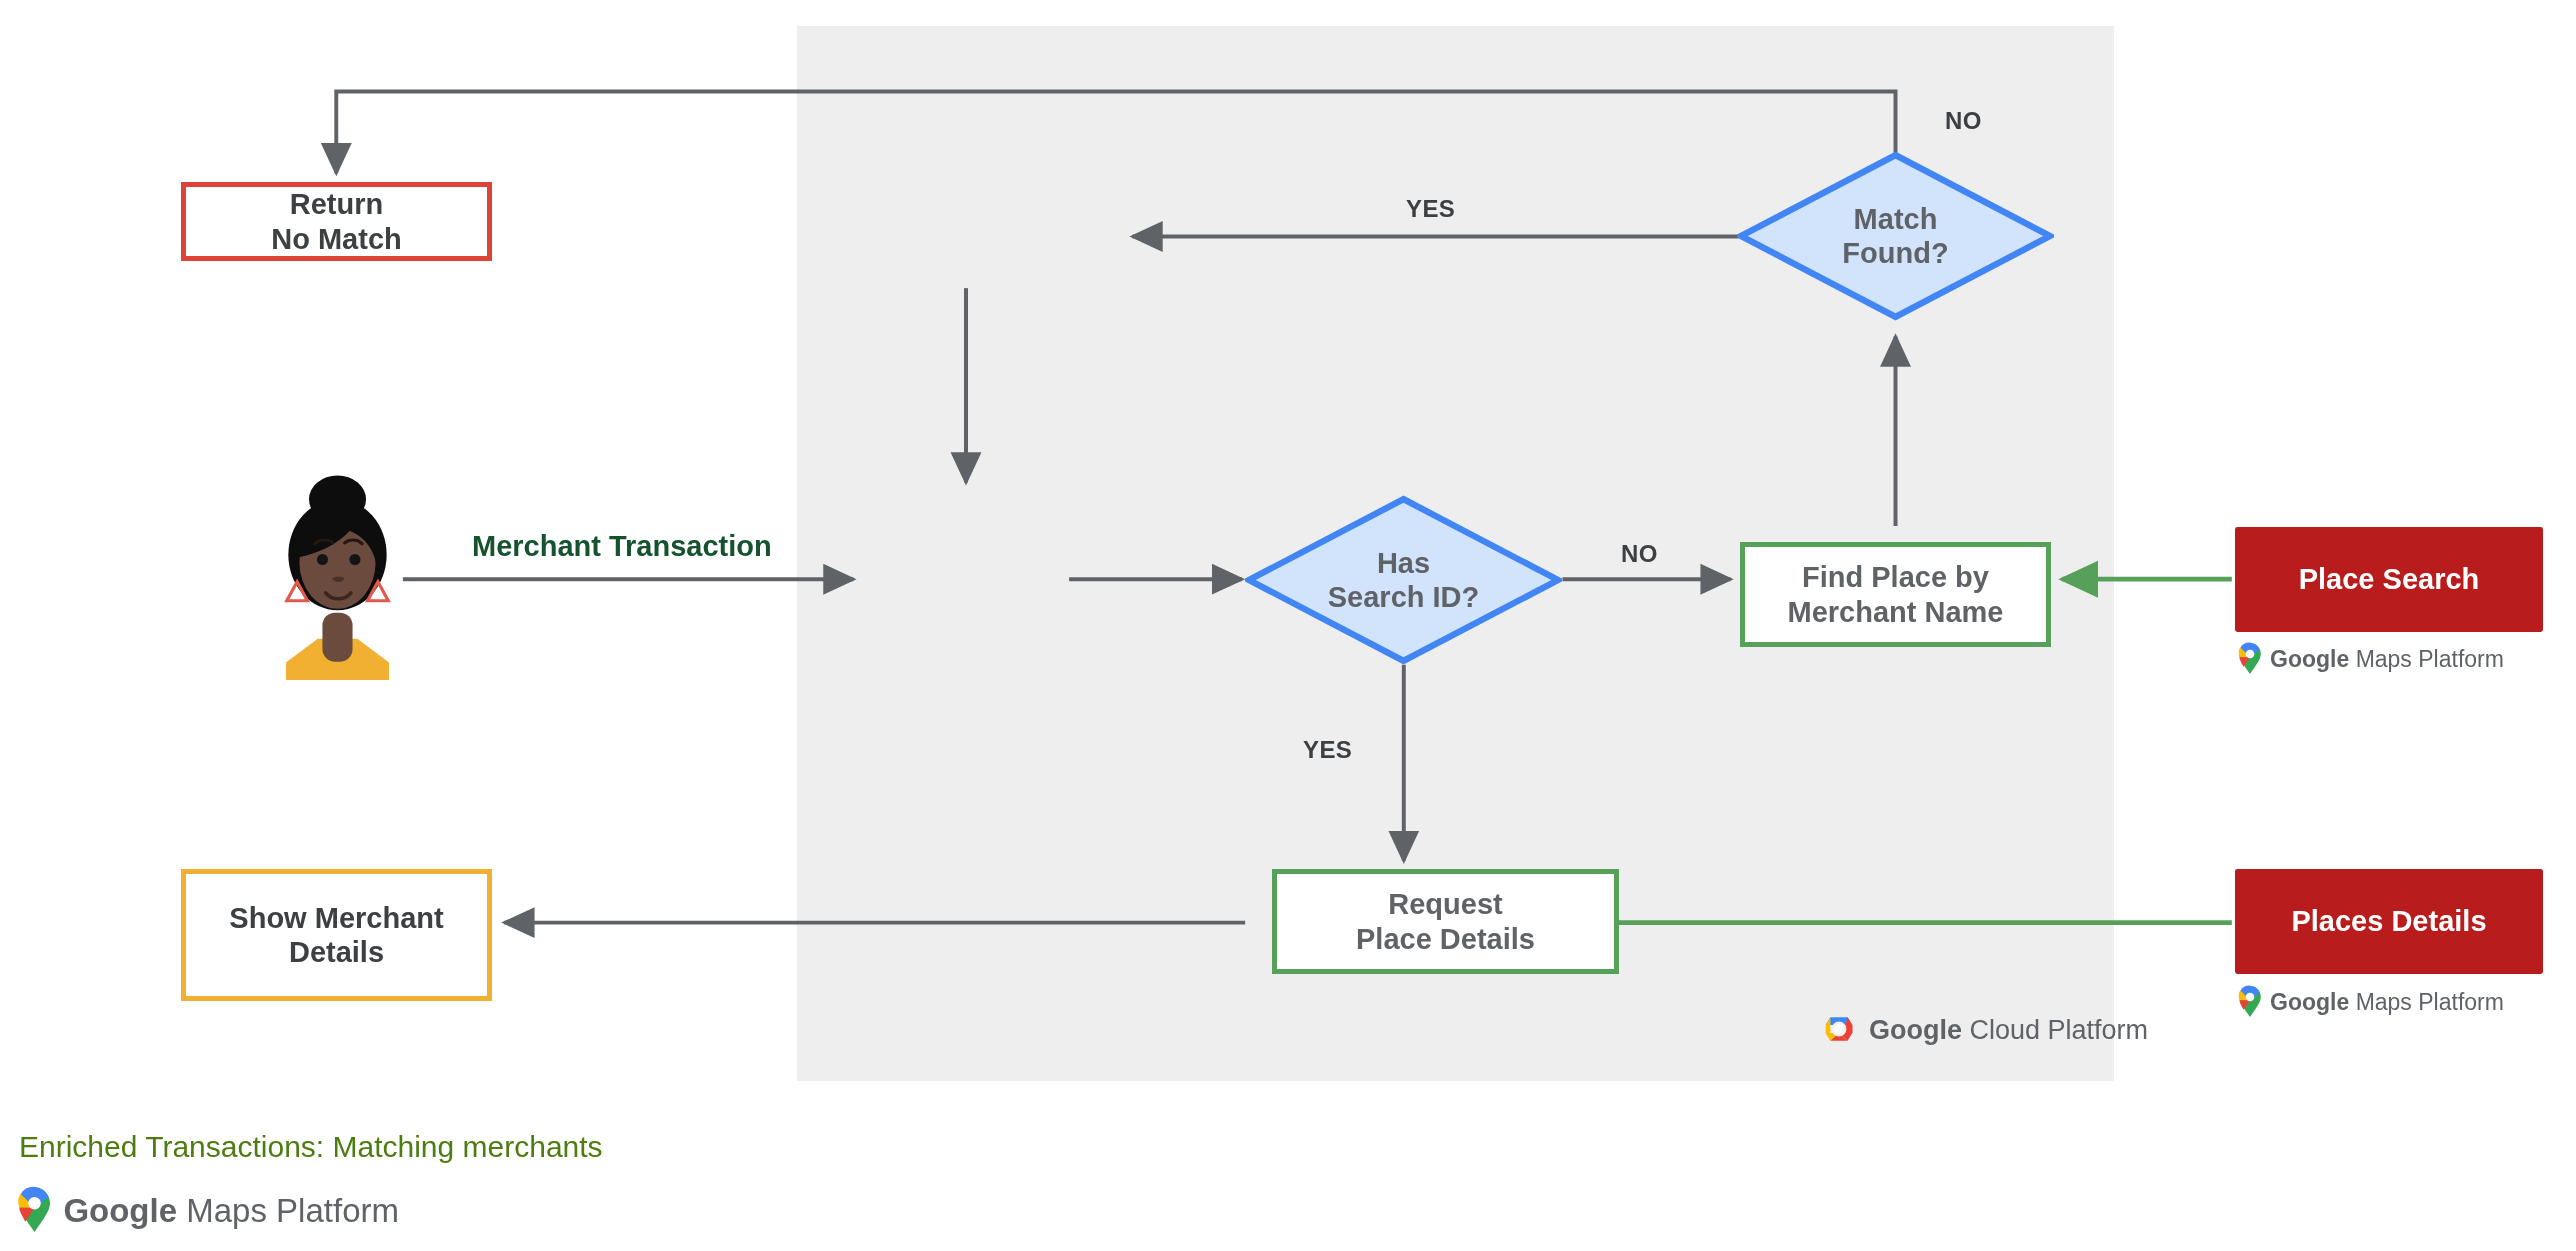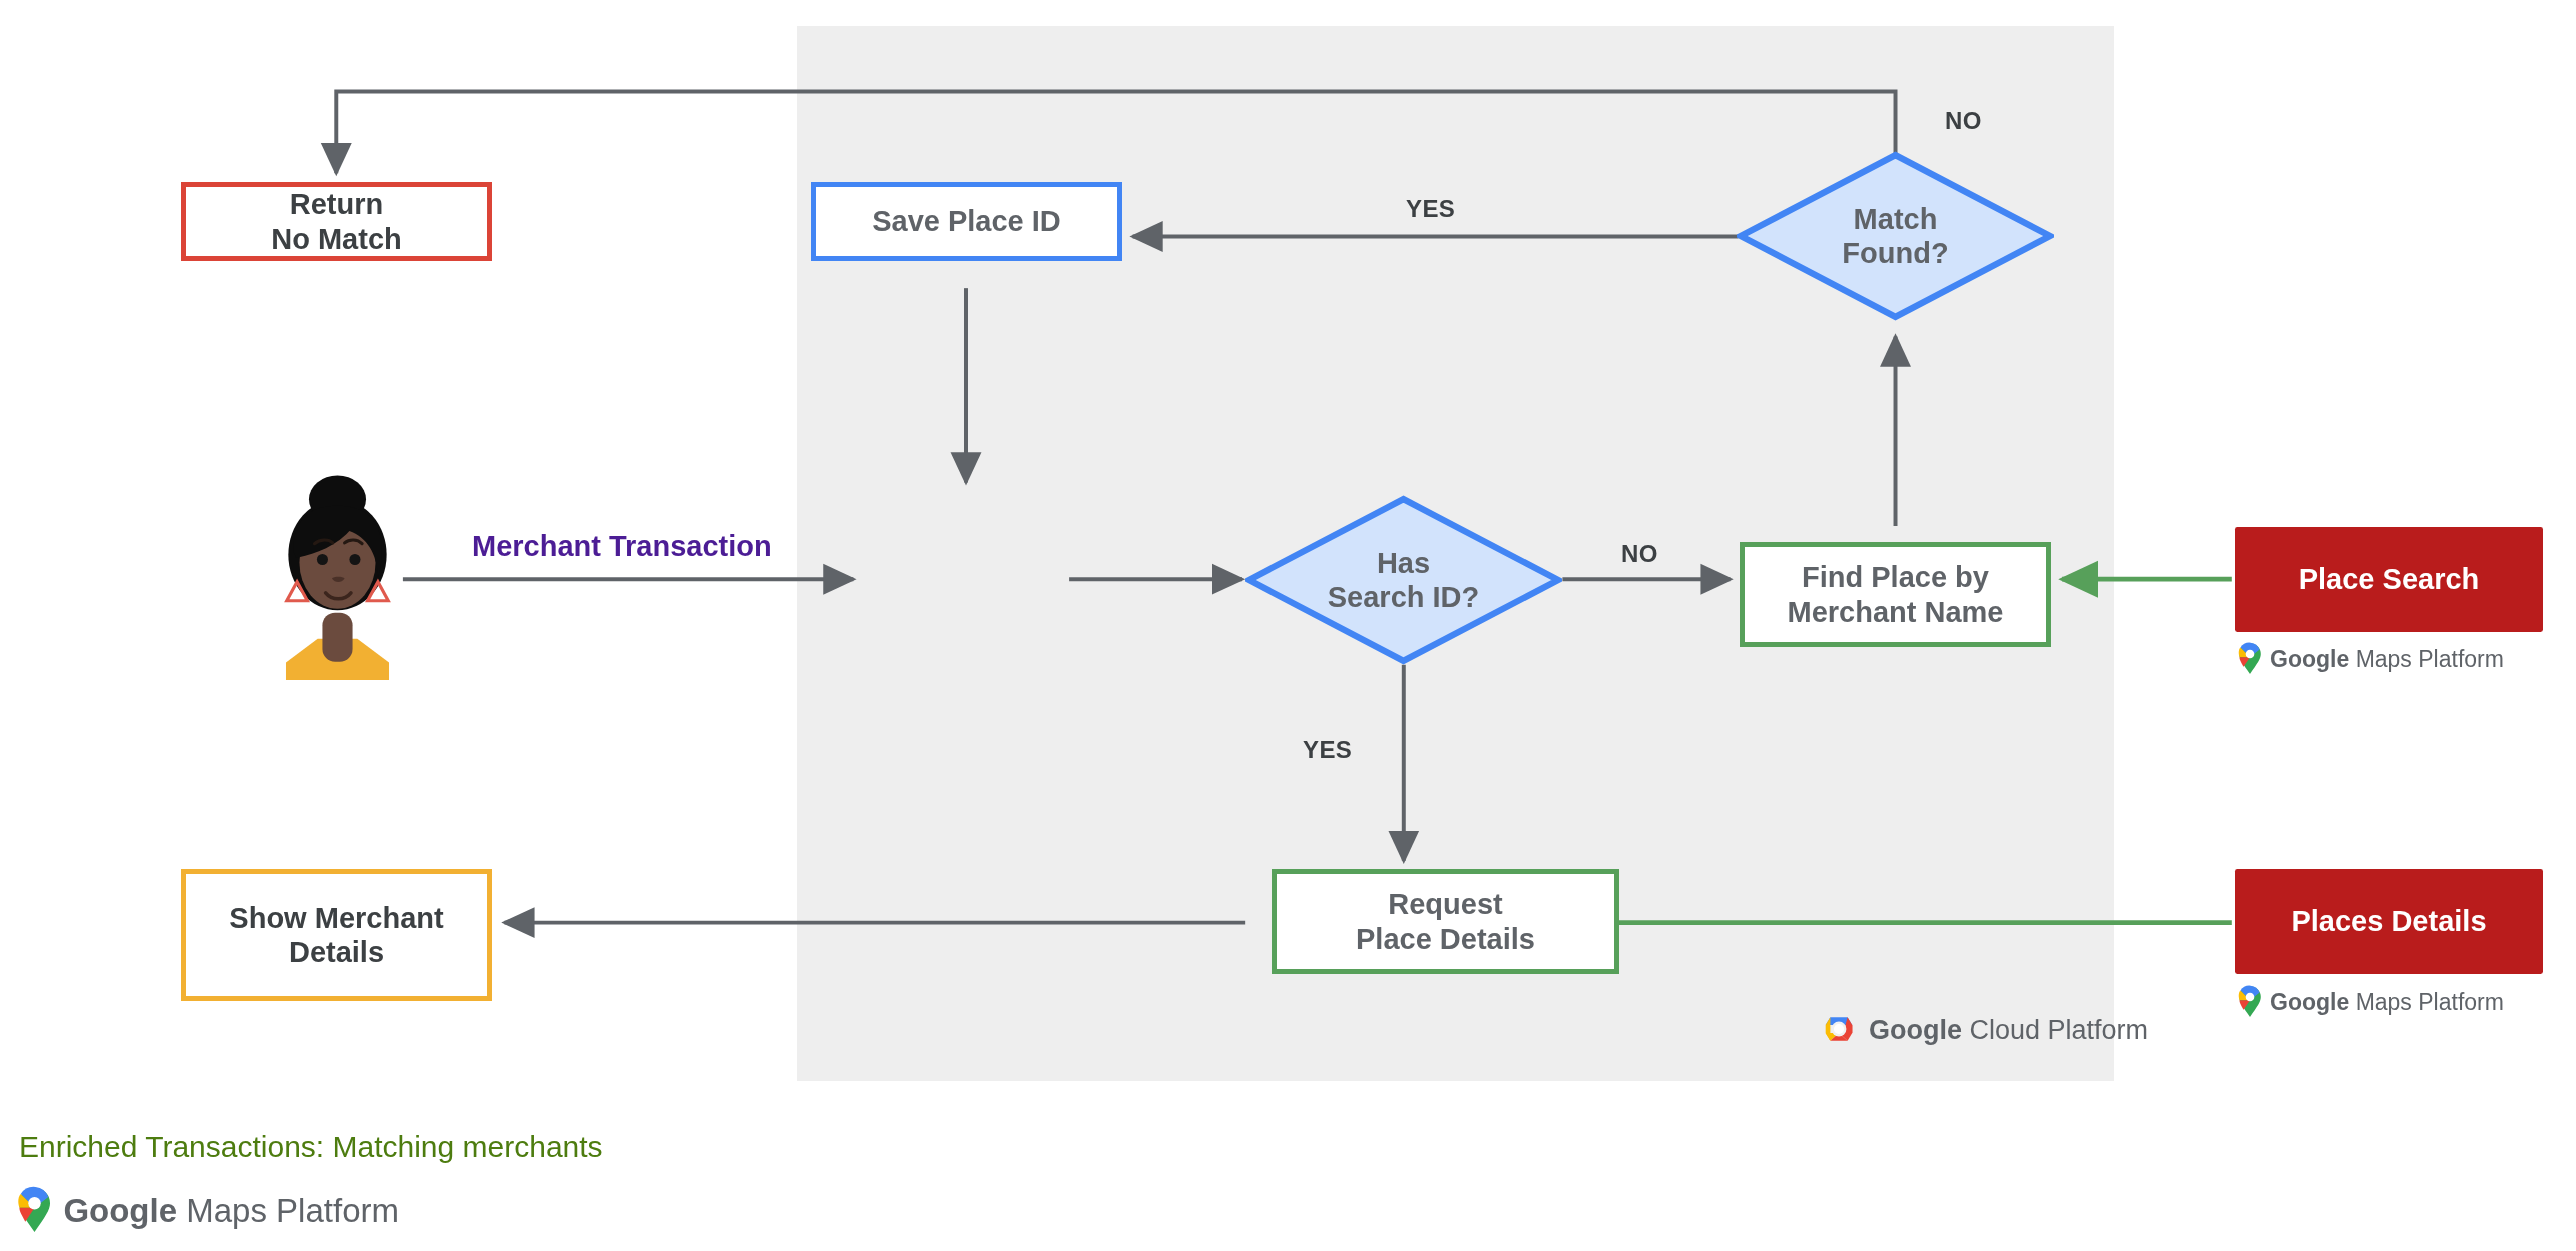--- a/index.html
+++ b/index.html
@@ -18,21 +18,21 @@
   .rect-yellow{border-width:5.6px;border-color:#F2B032;}
   .rect-yellow .lbl{color:#3c4043;}
   .solid-green{background:#b91c1c;border:none;}
   .solid-green .lbl{color:#ffffff;font-size:29px;font-weight:700;}
   .diamond-wrap{position:absolute;}
   .diamond-wrap svg{position:absolute;left:0;top:0;}
   .diamond-lbl{position:absolute;left:0;top:0;width:100%;height:100%;
                display:flex;align-items:center;justify-content:center;text-align:center;
                color:#5f6368;font-size:29px;font-weight:700;line-height:1.18;}
   .edge-lbl{position:absolute;color:#3c4043;font-size:24px;font-weight:700;letter-spacing:0.4px;}
-  .flow-lbl{position:absolute;color:#4c1d95;font-size:29px;font-weight:700;}
+  .flow-lbl{position:absolute;color:#14532d;font-size:29px;font-weight:700;}
   .caption{position:absolute;color:#4d7c0f;font-size:30px;font-weight:400;}
   .gmp{position:absolute;display:flex;align-items:center;gap:8px;}
   .gmp .pin{flex:0 0 auto;}
   .gmp .txt{font-size:23px;color:#5f6368;white-space:nowrap;}
   .gmp .txt b{font-weight:700;}
   .gmp .txt i{font-style:normal;font-weight:400;}
   .gmp-big .txt{font-size:33px;}
   .gcp{position:absolute;display:flex;align-items:center;gap:9.5px;}
   .gcp .txt{font-size:27px;color:#5f6368;white-space:nowrap;}
   .gcp .txt b{font-weight:700;}
@@ -86,23 +86,20 @@
     </g>
   </svg>
 
   <div class="node rect rect-red" style="left:181px;top:182px;width:311px;height:79px;">
     <div class="lbl">
       <span>Return</span><br>
       <span>No Match</span>
     </div>
   </div>
 
-  <div class="node rect rect-blue" style="left:811px;top:182px;width:311px;height:79px;">
-    <div class="lbl">Save Place ID</div>
-  </div>
 
 
   <div class="diamond-wrap" style="left:1245px;top:495px;width:317px;height:170px;">
     <svg width="317" height="170" viewBox="0 0 400 214">
       <polygon points="200,5 395,107 200,209 5,107" fill="#D2E3FC" stroke="#4285F4" stroke-width="8"></polygon>
     </svg>
     <div class="diamond-lbl">
       <div>
         <span>Has</span><br>
         <span>Search ID?</span>

